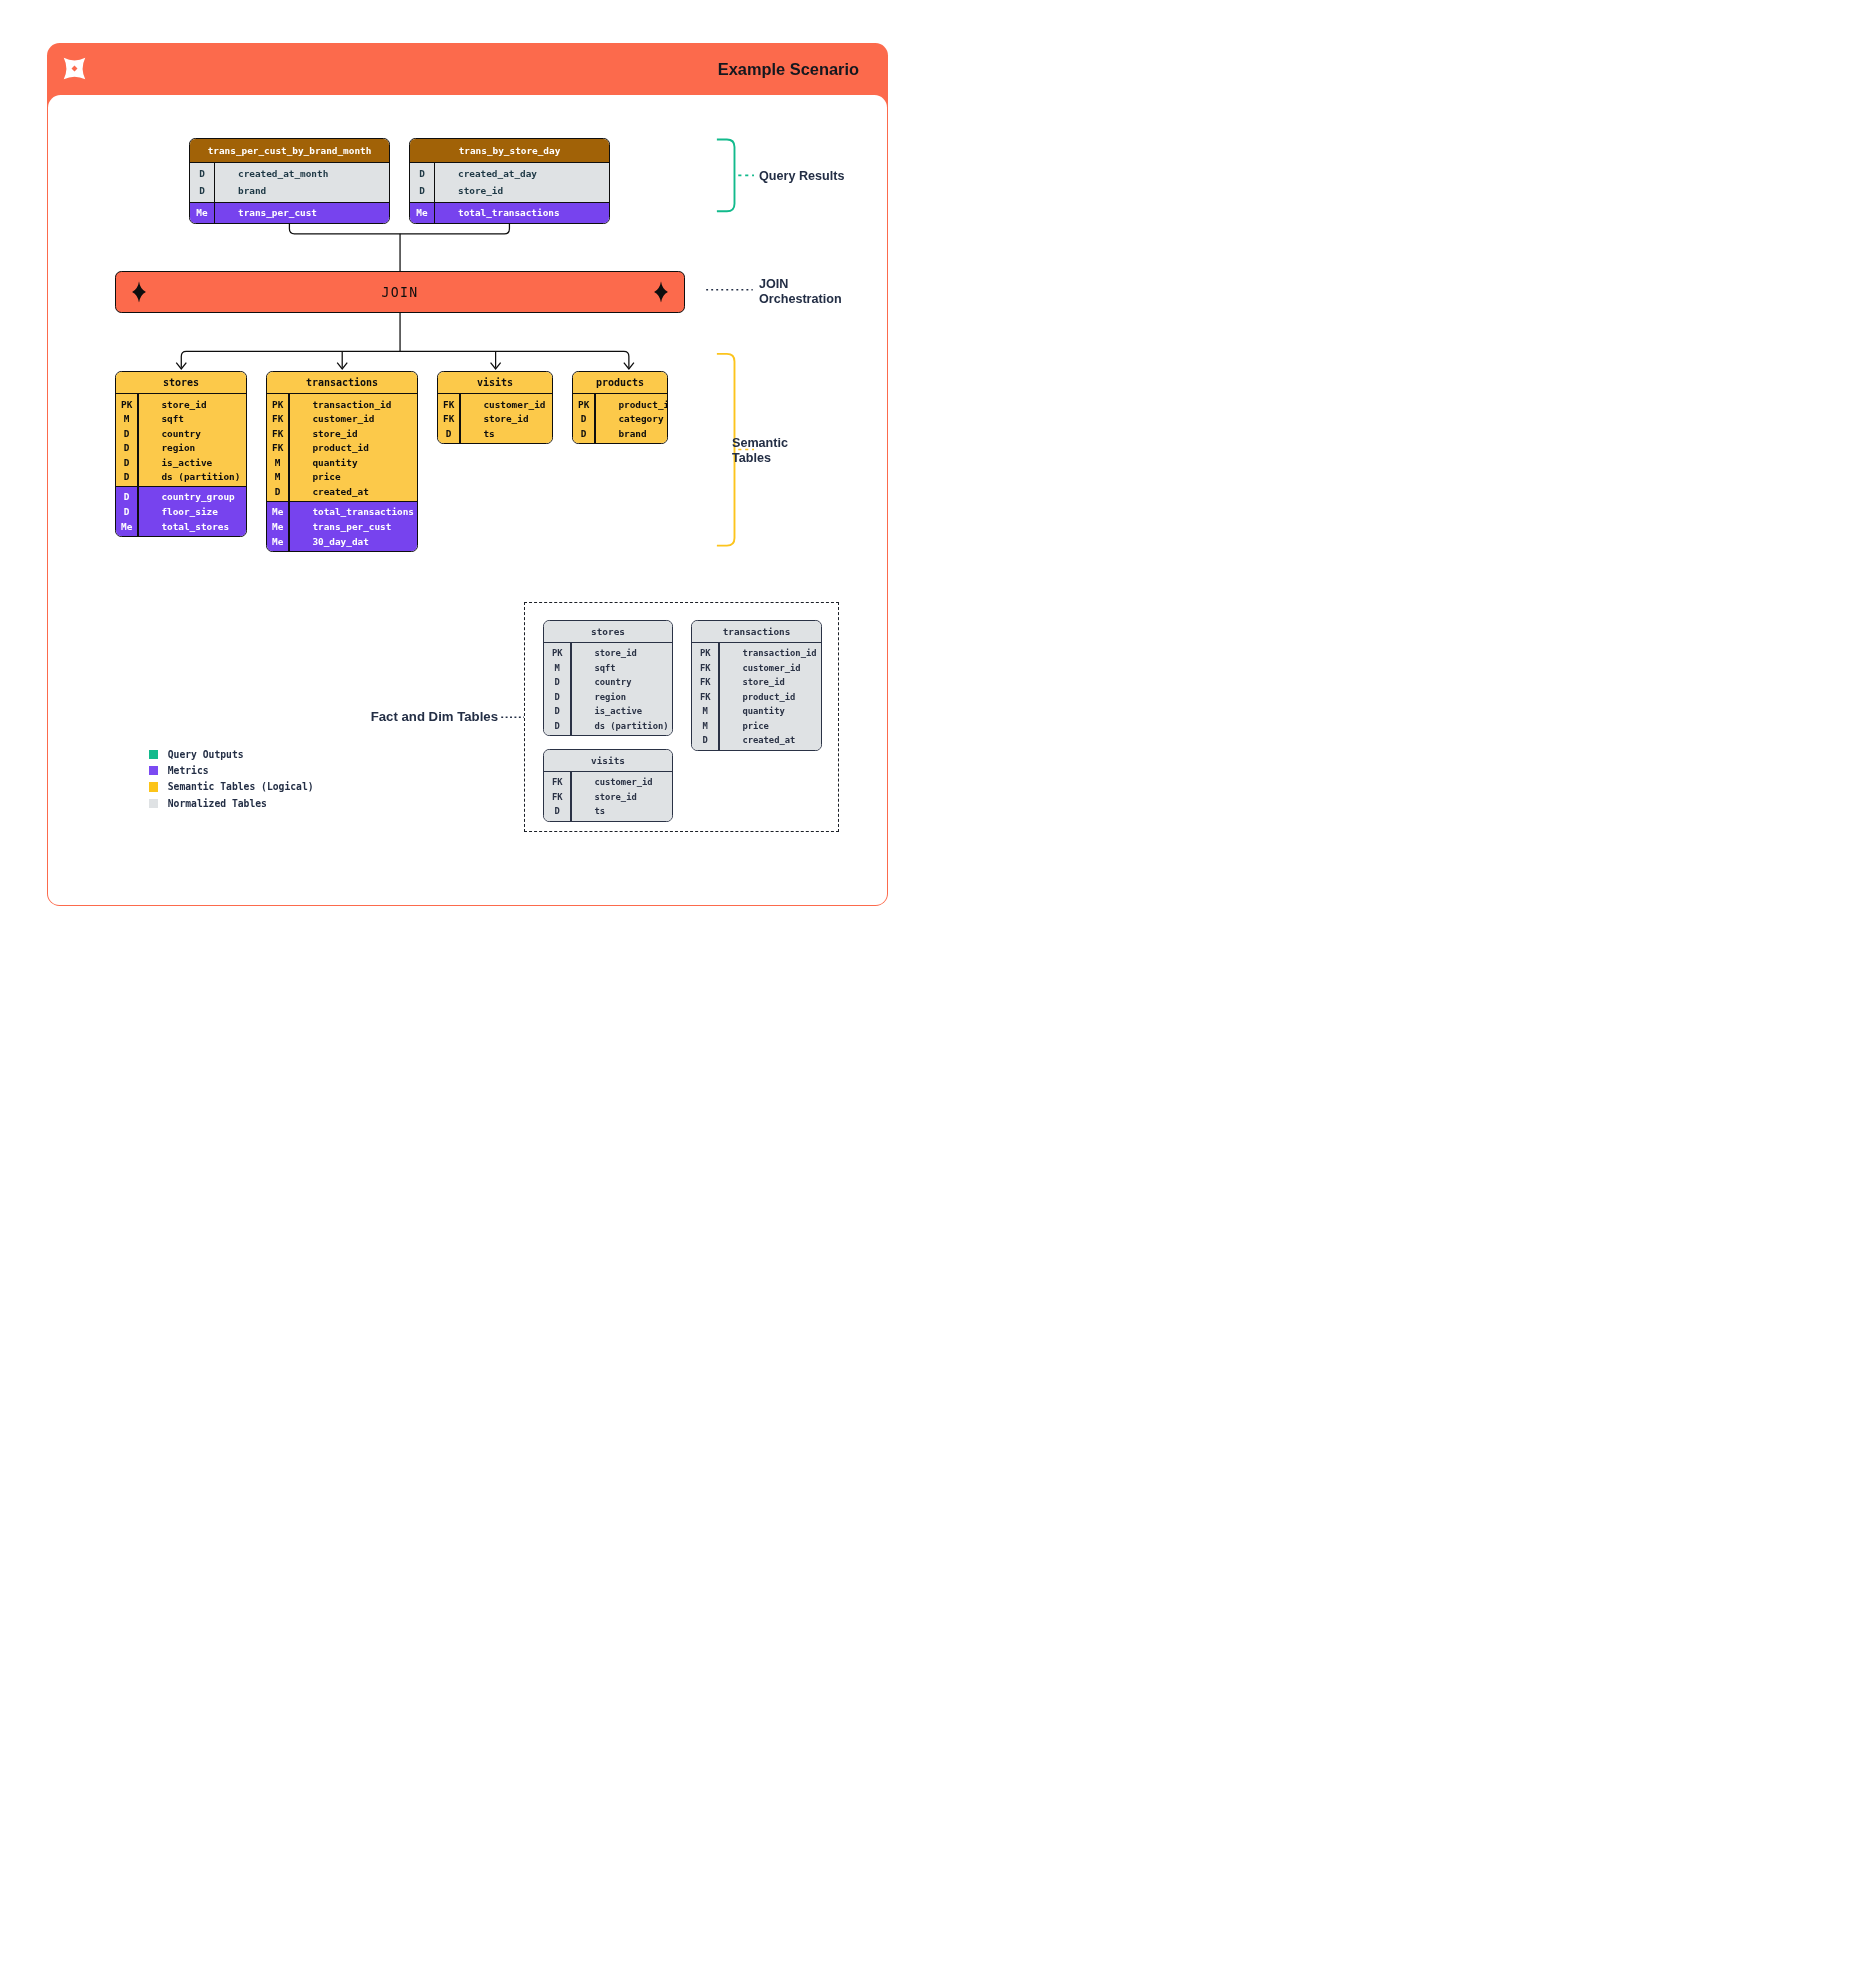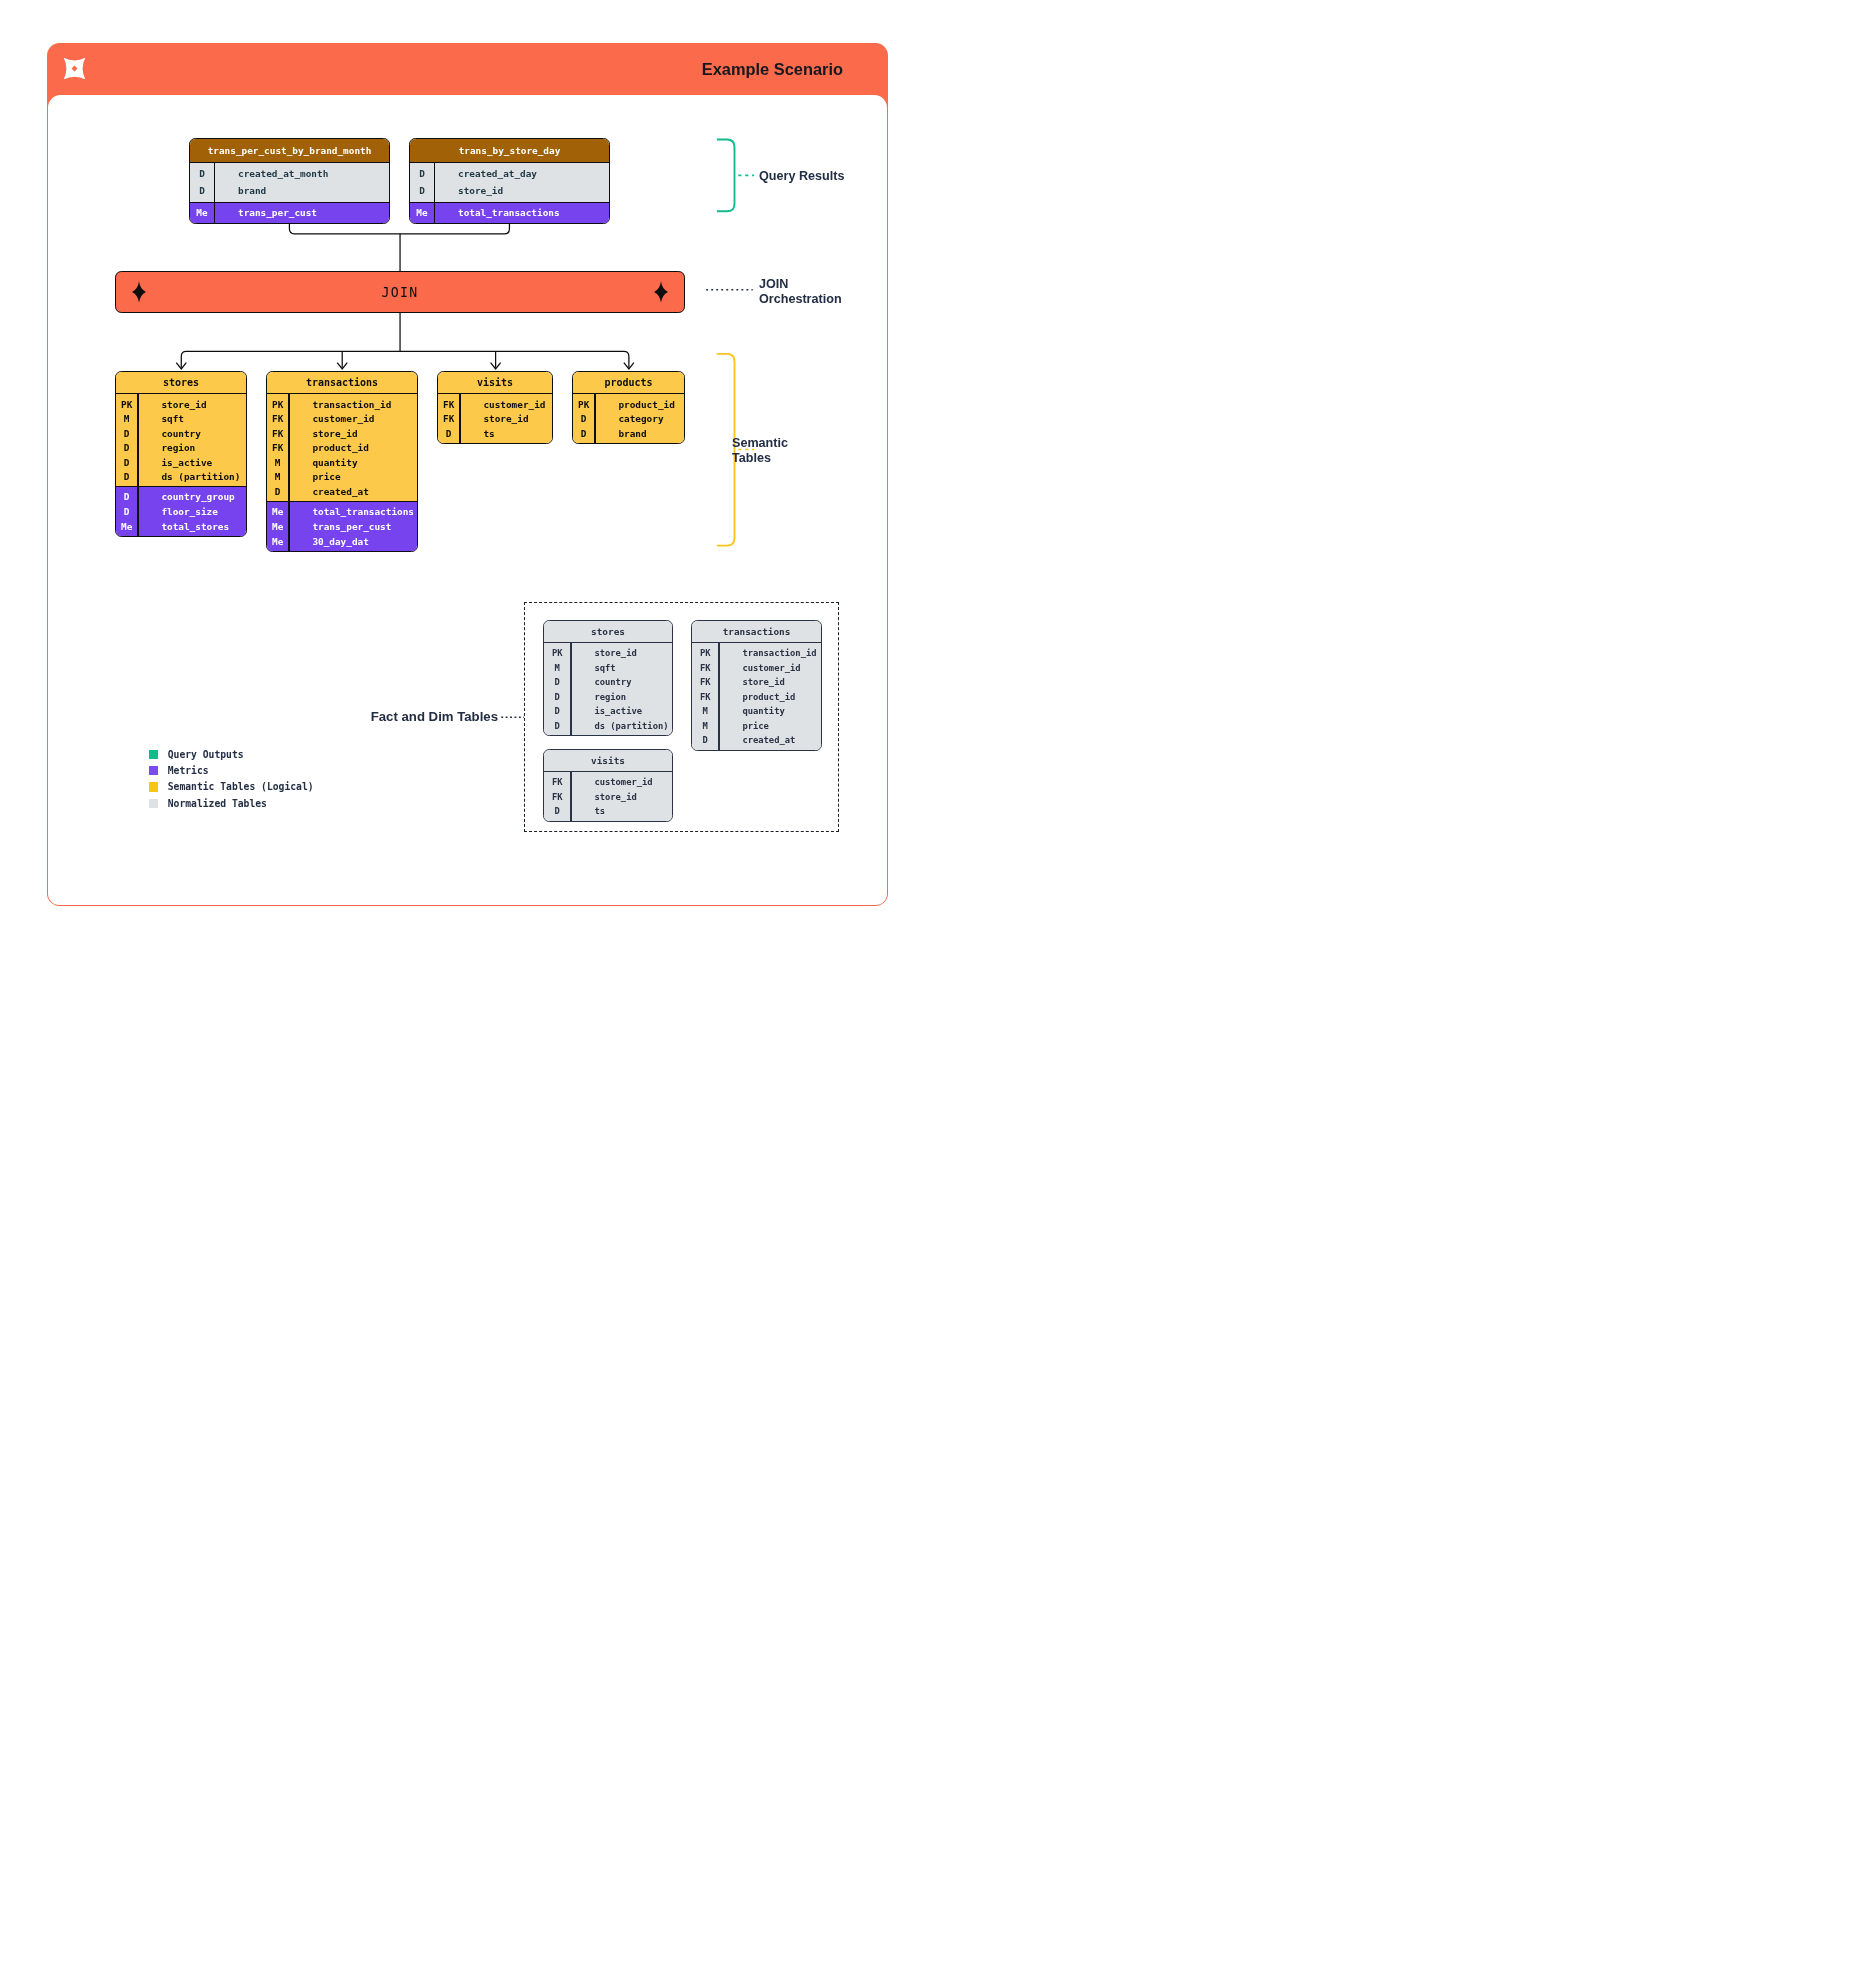--- a/index.html
+++ b/index.html
@@ -3,21 +3,21 @@
 <meta charset="utf-8">
 <style>
   html,body{margin:0;padding:0;background:#ffffff;}
   .page{position:relative;width:934px;height:992px;background:#ffffff;overflow:hidden;
         font-family:"DejaVu Sans Mono",monospace;}
   
   .card{position:absolute;left:47px;top:43px;width:841px;height:863px;
         background:#FC6A4C;border-radius:12.6px;}
   .card-body{position:absolute;left:1.3px;right:1.3px;top:52px;bottom:1.3px;
         background:#ffffff;border-radius:12.6px 12.6px 11.3px 11.3px;}
-  .card-header{position:absolute;left:0;top:0;right:16px;height:43px;}
+  .card-header{position:absolute;left:0;top:0;right:0;height:43px;}
   .logo{position:absolute;left:15px;top:13.2px;width:25px;height:25px;}
   .hdr-title{position:absolute;right:29px;top:0;height:52px;display:flex;align-items:center;
         font-family:"Liberation Sans",sans-serif;font-weight:700;font-size:16.4px;color:#14181f;}
   
   .etable{position:absolute;--bd:#0E0E0E;--kw:24px;--rh:16.4px;
         border:1.3px solid var(--bd);border-radius:6.3px;overflow:hidden;
         font-weight:700;box-sizing:border-box;}
   .thead{display:flex;align-items:center;justify-content:center;}
   .sec{position:relative;border-top:1.3px solid var(--bd);}
   .sec::before{content:"";position:absolute;left:var(--kw);top:0;bottom:0;width:1.3px;background:var(--bd);}
@@ -265,21 +265,21 @@
           <span class="ck">FK</span>
           <span class="cn">store_id</span>
         </div>
         <div class="trow">
           <span class="ck">D</span>
           <span class="cn">ts</span>
         </div>
       </div>
   </div>
 
-  <div class="etable st" style="left:572px;top:371px;width:113px;">
+  <div class="etable st" style="left:572px;top:371px;width:96px;">
     <div class="thead">products</div>
     <div class="sec sec-fields">
         <div class="trow">
           <span class="ck">PK</span>
           <span class="cn">product_id</span>
         </div>
         <div class="trow">
           <span class="ck">D</span>
           <span class="cn">category</span>
         </div>

